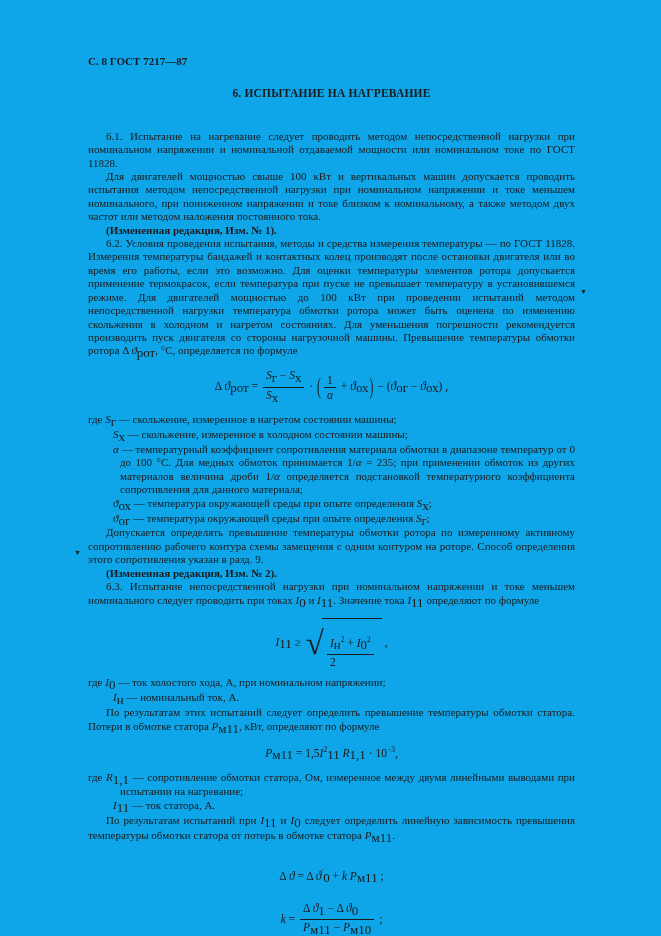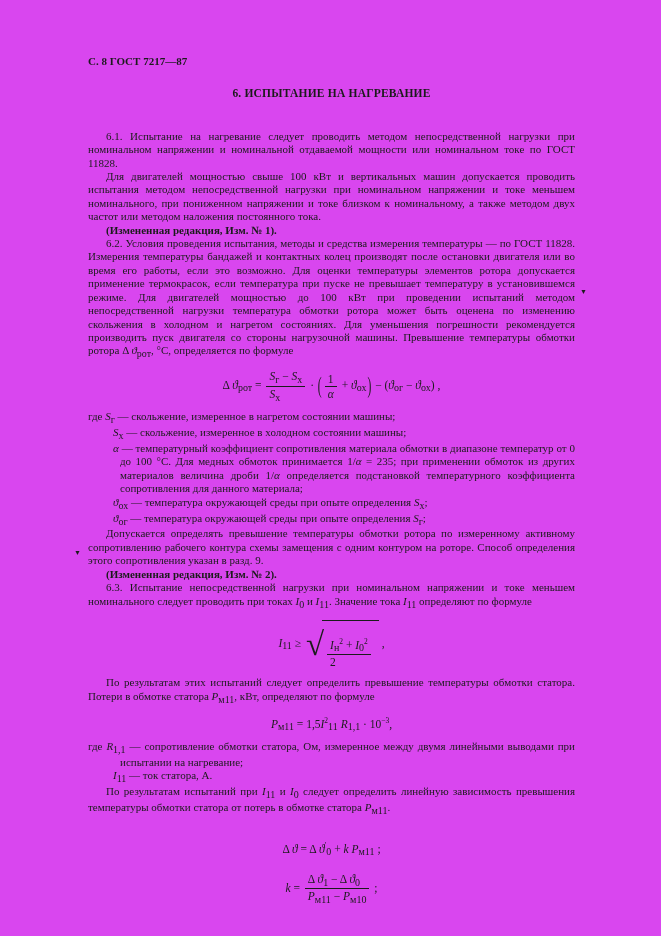--- a/index.html
+++ b/index.html
@@ -1,33 +1,33 @@
 <!DOCTYPE html>
 <html><head>
 <meta charset="utf-8">
 <style>
   html,body{margin:0;padding:0;background:#ffffff;}
   .page{
-    width:661px;height:936px;background:#d946ef;position:relative;box-sizing:border-box;
+    width:661px;height:936px;background:#0ea5e9;position:relative;box-sizing:border-box;
     padding:55px 86px 0 88px;
     font-family:"Liberation Serif","DejaVu Serif",serif;
     font-size:11px;line-height:13.4px;color:#1b1b1b;overflow:hidden;
   }
   .running-header{font-weight:bold;margin-bottom:19px;}
   .doc-title{font-weight:bold;text-align:center;font-size:11.5px;margin:0 0 29px;letter-spacing:0.2px;}
   .para{margin:0;text-indent:18px;text-align:justify;}
   .para.bold{font-weight:bold;}
   .formula{text-align:center;margin:10px 0 8px;font-size:11.5px;line-height:normal;}
   .formula.mt14{margin-top:24px;}
   .formula.mt16{margin-top:16px;margin-bottom:0;}
   .def-list{margin:0;}
   .def-item{padding-left:32px;text-indent:-7px;text-align:justify;}
   .def-item.lead{text-indent:-32px;}
   .it{font-style:italic;}
-  .sub{font-size:10px;vertical-align:-2.5px;}
+  .sub{font-size:13px;vertical-align:-2.5px;}
   .sup{font-size:7.5px;vertical-align:4.5px;}
   .frac{display:inline-block;vertical-align:middle;text-align:left;margin:0 2px;}
   .fnum{display:block;padding:0 3px 1px;border-bottom:1px solid #1b1b1b;}
   .fden{display:block;padding:1px 3px 0;}
   .sqrt{display:inline-flex;align-items:center;vertical-align:middle;margin-left:2px;}
   .sqrt-rad{font-size:33px;line-height:1;margin-right:-2px;}
   .sqrt-body{border-top:1.2px solid #1b1b1b;padding:16px 6px 0 3px;}
   .bigp{display:inline-block;transform:scaleY(2.0);font-size:11.5px;vertical-align:middle;padding:0 1px;position:relative;top:-1px;}
   .marker{position:absolute;font-size:7px;color:#1b1b1b;line-height:1;}
   #marker-right{top:289px;right:74px;}
@@ -58,20 +58,24 @@
 
   <p class="para">Допускается определять превышение температуры обмотки ротора по измеренному активному сопротивлению рабочего контура схемы замещения с одним контуром на роторе. Способ определения этого сопротивления указан в разд. 9.</p>
   <p class="para bold">(Измененная редакция, Изм. № 2).</p>
   <p class="para"><span>6.3. Испытание непосредственной нагрузки при номинальном напряжении и токе меньшем номинального следует проводить при токах </span><span class="it">I</span><span class="sub">0</span><span> и </span><span class="it">I</span><span class="sub">11</span><span>. Значение тока </span><span class="it">I</span><span class="sub">11</span><span> определяют по формуле</span></p>
 
   <div class="formula"><span class="it">I</span><span class="sub">11</span><span>  ≥  </span><span class="sqrt">
         <span class="sqrt-rad">√</span>
         <span class="sqrt-body"><span class="frac"><span class="fnum"><span class="it">I</span><span class="sub">н</span><span class="sup">2</span><span> + </span><span class="it">I</span><span class="sub">0</span><span class="sup">2</span></span><span class="fden"><span>2</span></span></span></span>
       </span><span> ,</span></div>
 
+  <div class="def-list">
+    <div class="def-item lead"><span>где </span><span class="it">I</span><span class="sub">0</span><span> — ток холостого хода, А, при номинальном напряжении;</span></div>
+    <div class="def-item"><span class="it">I</span><span class="sub">н</span><span> — номинальный ток, А.</span></div>
+  </div>
 
   <p class="para"><span>По результатам этих испытаний следует определить превышение температуры обмотки статора. Потери в обмотке статора </span><span class="it">P</span><span class="sub">м11</span><span>, кВт, определяют по формуле</span></p>
 
   <div class="formula"><span class="it">P</span><span class="sub">м11</span><span> = 1,5</span><span class="it">I</span><span class="sup">2</span><span class="sub">11</span><span>  </span><span class="it">R</span><span class="sub">1,1</span><span> · 10</span><span class="sup">−3</span><span>,</span></div>
 
   <div class="def-list">
     <div class="def-item lead"><span>где </span><span class="it">R</span><span class="sub">1,1</span><span> — сопротивление обмотки статора, Ом, измеренное между двумя линейными выводами при испытании на нагревание;</span></div>
     <div class="def-item"><span class="it">I</span><span class="sub">11</span><span> — ток статора, А.</span></div>
   </div>
 

